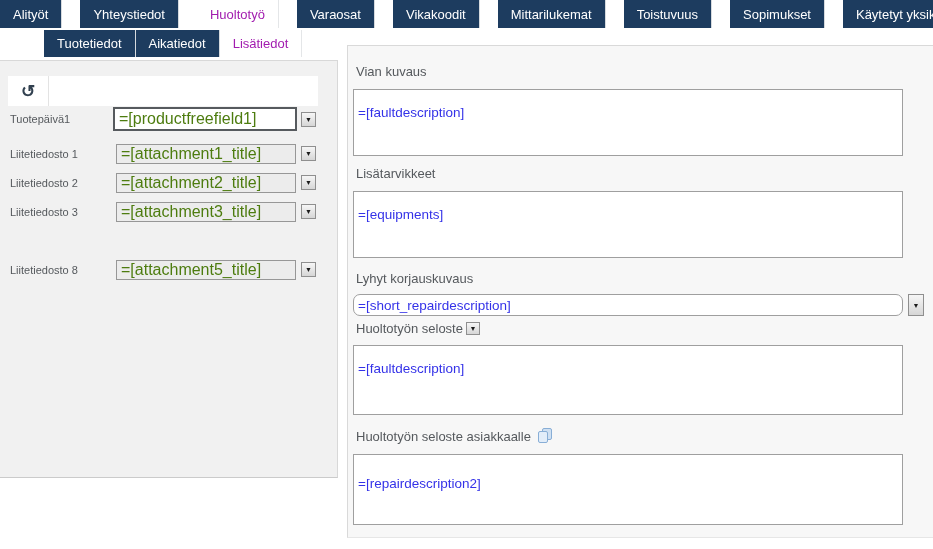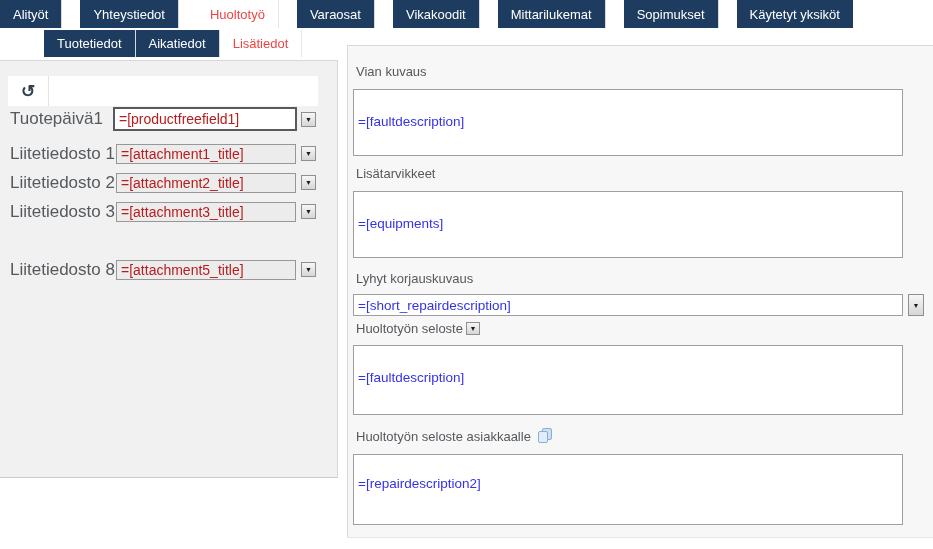--- a/index.html
+++ b/index.html
@@ -12,21 +12,21 @@
   .tabrow1 { top:0; height:28px;gap:18px; }
   .tabrow2 { top:30px; height:27px;padding-left:44px; }
   .tab {
     height:100%; display:flex; align-items:center;
     padding:0 13px; font-size:13px; color:#ffffff;
     background:#1d3c5f; border-right:1px solid #d6dade;
     white-space:nowrap; cursor:pointer;
   }
   .tab:last-child { border-right:none; }
   .tab.active {
-    background:#ffffff; color:#ef4444;
+    background:#ffffff; color:#a21caf;
     border-right:1px solid #e4e6e8;
   }
 
   
   .left-panel {
     position:absolute; left:0; top:60px; width:338px; height:418px;
     background:#f1f1f1;
     border-top:1px solid #d8d8d8; border-right:1px solid #d8d8d8;
     border-bottom:1px solid #cbcbcb;
   }
@@ -37,27 +37,27 @@
   .tool-btn {
     width:41px; border:none; background:#ffffff; cursor:pointer;
     border-right:1px solid #e3e3e3;
     display:flex; align-items:center; justify-content:center;
   }
   .hist-glyph { font-size:17px; font-weight:bold; color:#31404f; line-height:1; }
 
   .lrow { position:absolute; left:0; width:100%; height:26px; }
   .llabel {
     position:absolute; left:10px; top:2px; line-height:20px;
-    font-size:17px; color:#55595d; white-space:nowrap;
+    font-size:11px; color:#55595d; white-space:nowrap;
   }
   .lfield {
     position:absolute; left:116px; top:2px; width:180px; height:20px;
     background:#ececec; border:1px solid #979797;
     display:flex; align-items:center; padding-left:4px;
-    font-size:14px; color:#b91c1c; white-space:nowrap; overflow:hidden;text-align:right;
+    font-size:16px; color:#4d7c0f; white-space:nowrap; overflow:hidden;text-align:right;
   }
   .lrow.first .lfield {
     left:113px; top:0; width:184px; height:24px;
     background:#ffffff; border:2px solid #565a5e;
   }
   .dd {
     position:absolute; width:15px; height:15px;
     background:linear-gradient(#f6f6f6,#d6d6d6);
     border:1px solid #8f8f8f; cursor:pointer;
     display:flex; align-items:center; justify-content:center;
@@ -76,42 +76,43 @@
   .rlabel {
     position:absolute; left:8px; font-size:13px; color:#55595d;
     white-space:nowrap; display:flex; align-items:center;
   }
   .rbox {
     position:absolute; left:5px; width:550px;
     background:#ffffff; border:1px solid #9f9f9f;
     font-size:13.5px; color:#3432e8; padding-left:4px;
     white-space:nowrap; overflow:hidden;
   }
-  .rbox.ta { padding-top:24px; }
+  .rbox.ta { padding-top:15px; }
   .rbox.ta-top { padding-top:21px; }
-  .rbox.combo { display:flex; align-items:center; }
+  .rbox.combo { display:flex; align-items:center;border-radius:7px; }
   .combo-dd { left:560px; top:248px; width:16px; height:22px; }
   .inline-dd {
     position:static; display:inline-flex; width:14px; height:13px;
     margin-left:3px;
   }
   .copy-svg { margin-left:6px; display:inline-block; }
 </style>
 </head>
 <body>
 
 <div class="stage">
 
   <div class="tabrow tabrow1">
     <div class="tab">Alityöt</div>
     <div class="tab">Yhteystiedot</div>
     <div class="tab active">Huoltotyö</div>
     <div class="tab">Varaosat</div>
     <div class="tab">Vikakoodit</div>
     <div class="tab">Mittarilukemat</div>
+    <div class="tab">Toistuvuus</div>
     <div class="tab">Sopimukset</div>
     <div class="tab">Käytetyt yksiköt</div>
   </div>
 
   <div class="tabrow tabrow2">
     <div class="tab">Tuotetiedot</div>
     <div class="tab">Aikatiedot</div>
     <div class="tab active">Lisätiedot</div>
   </div>
 

